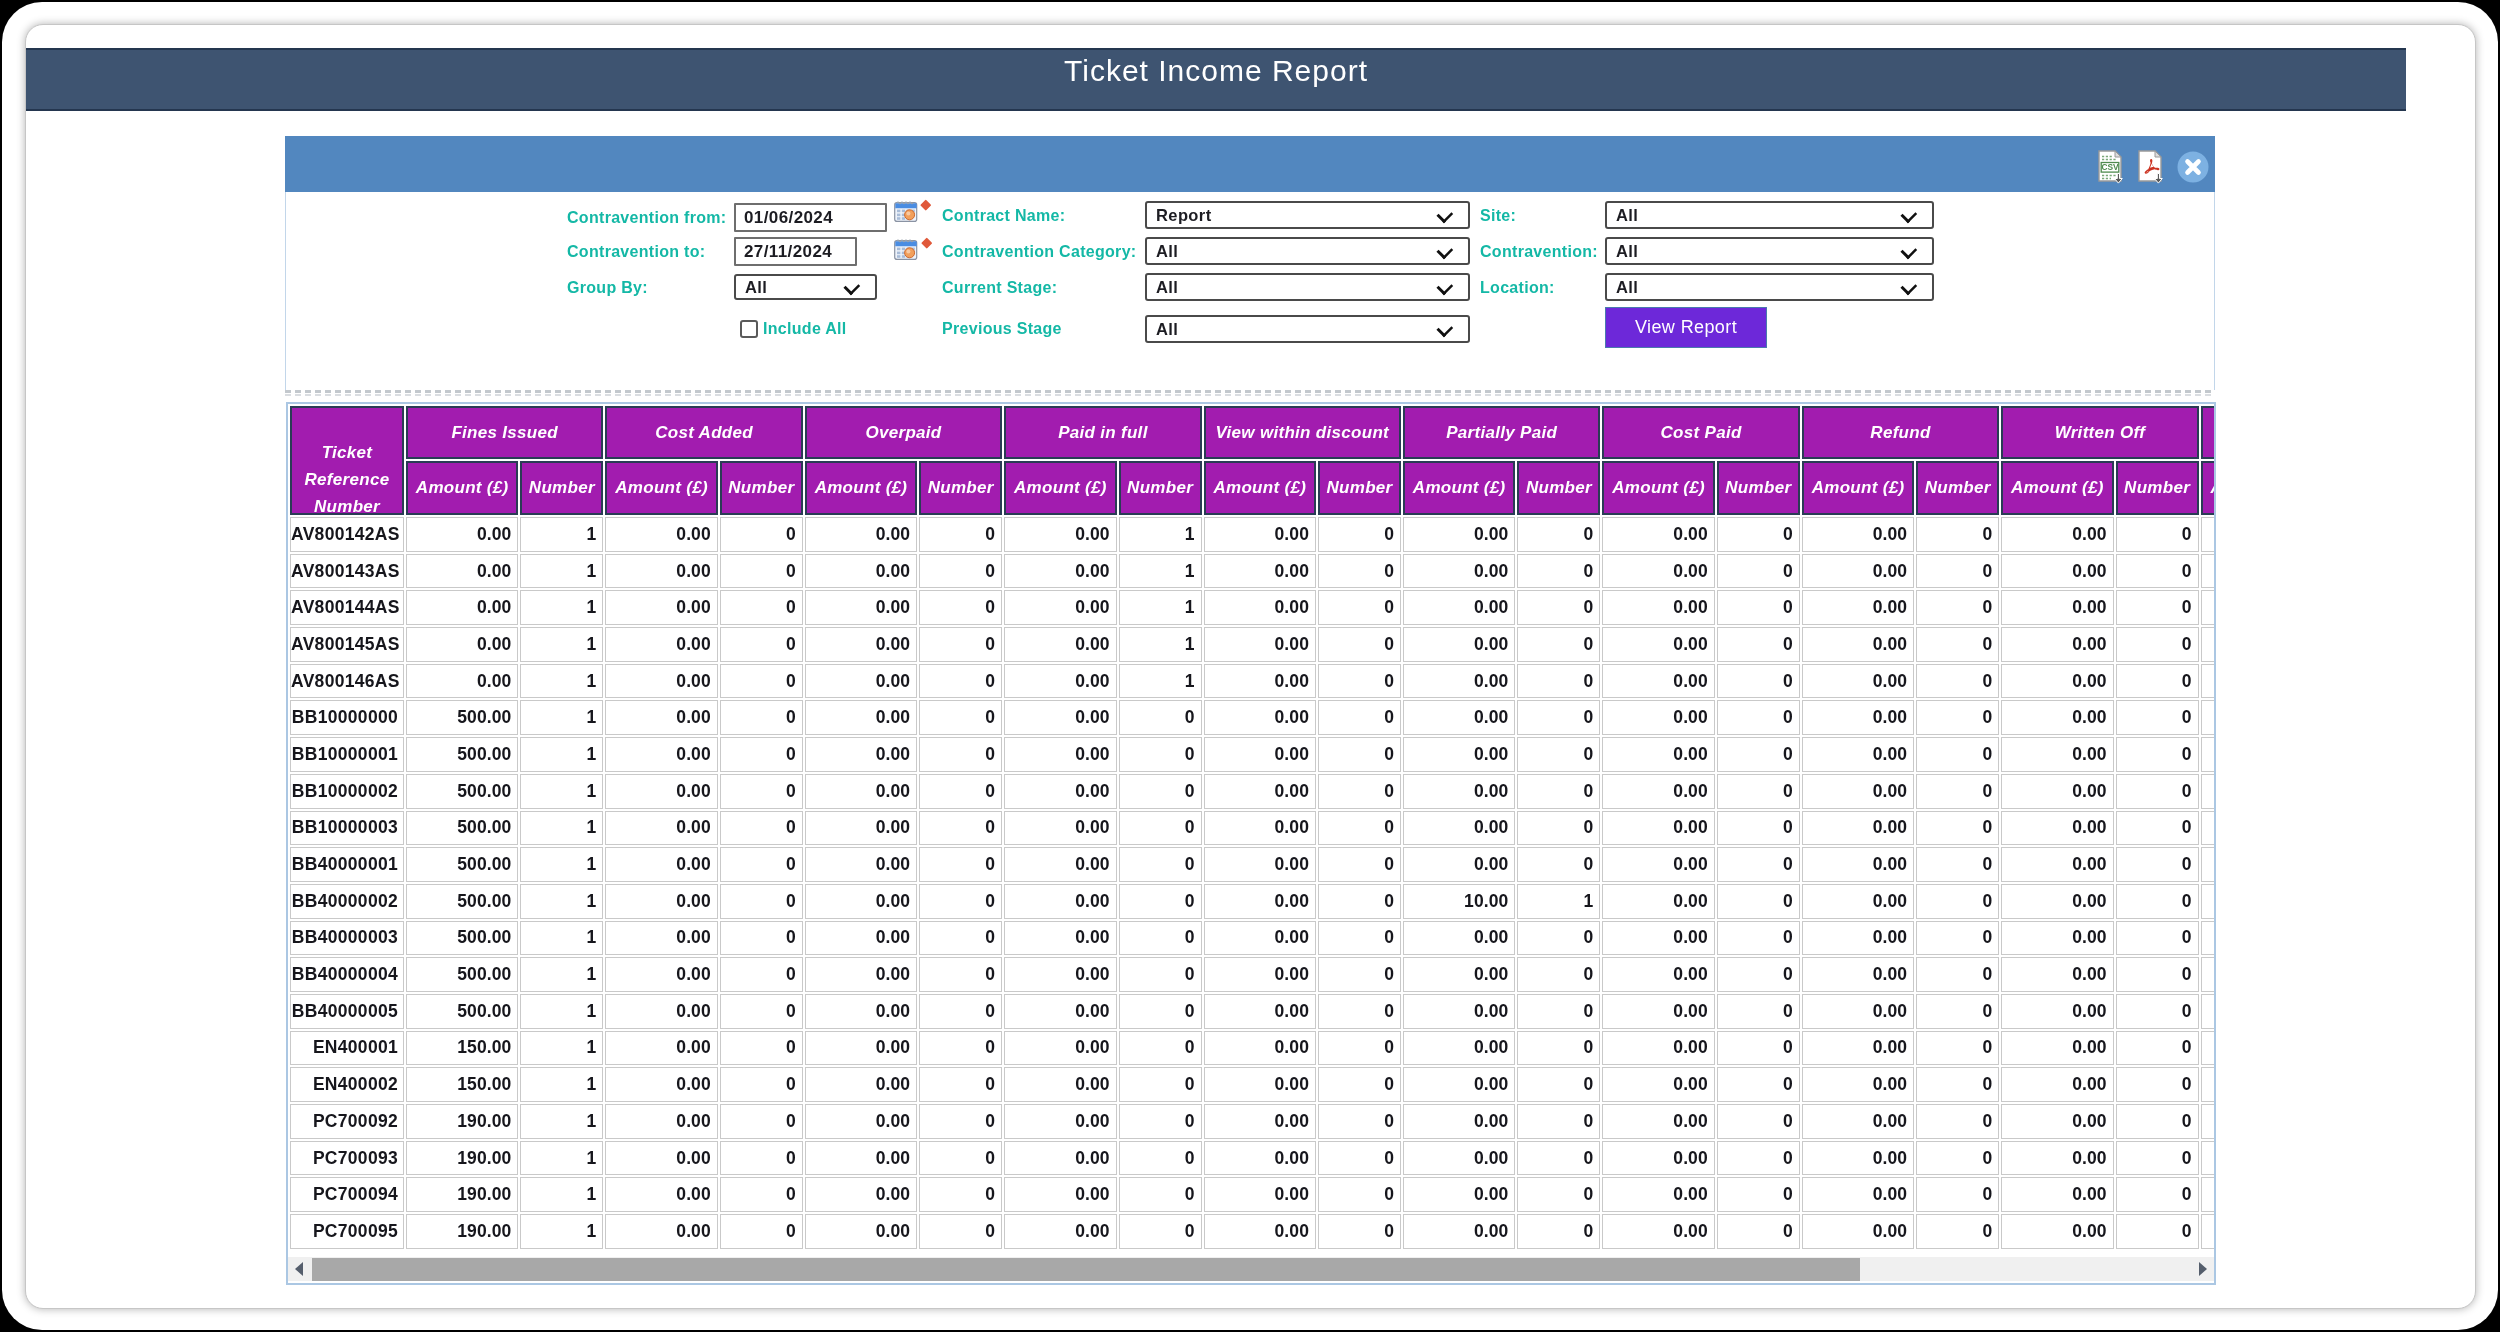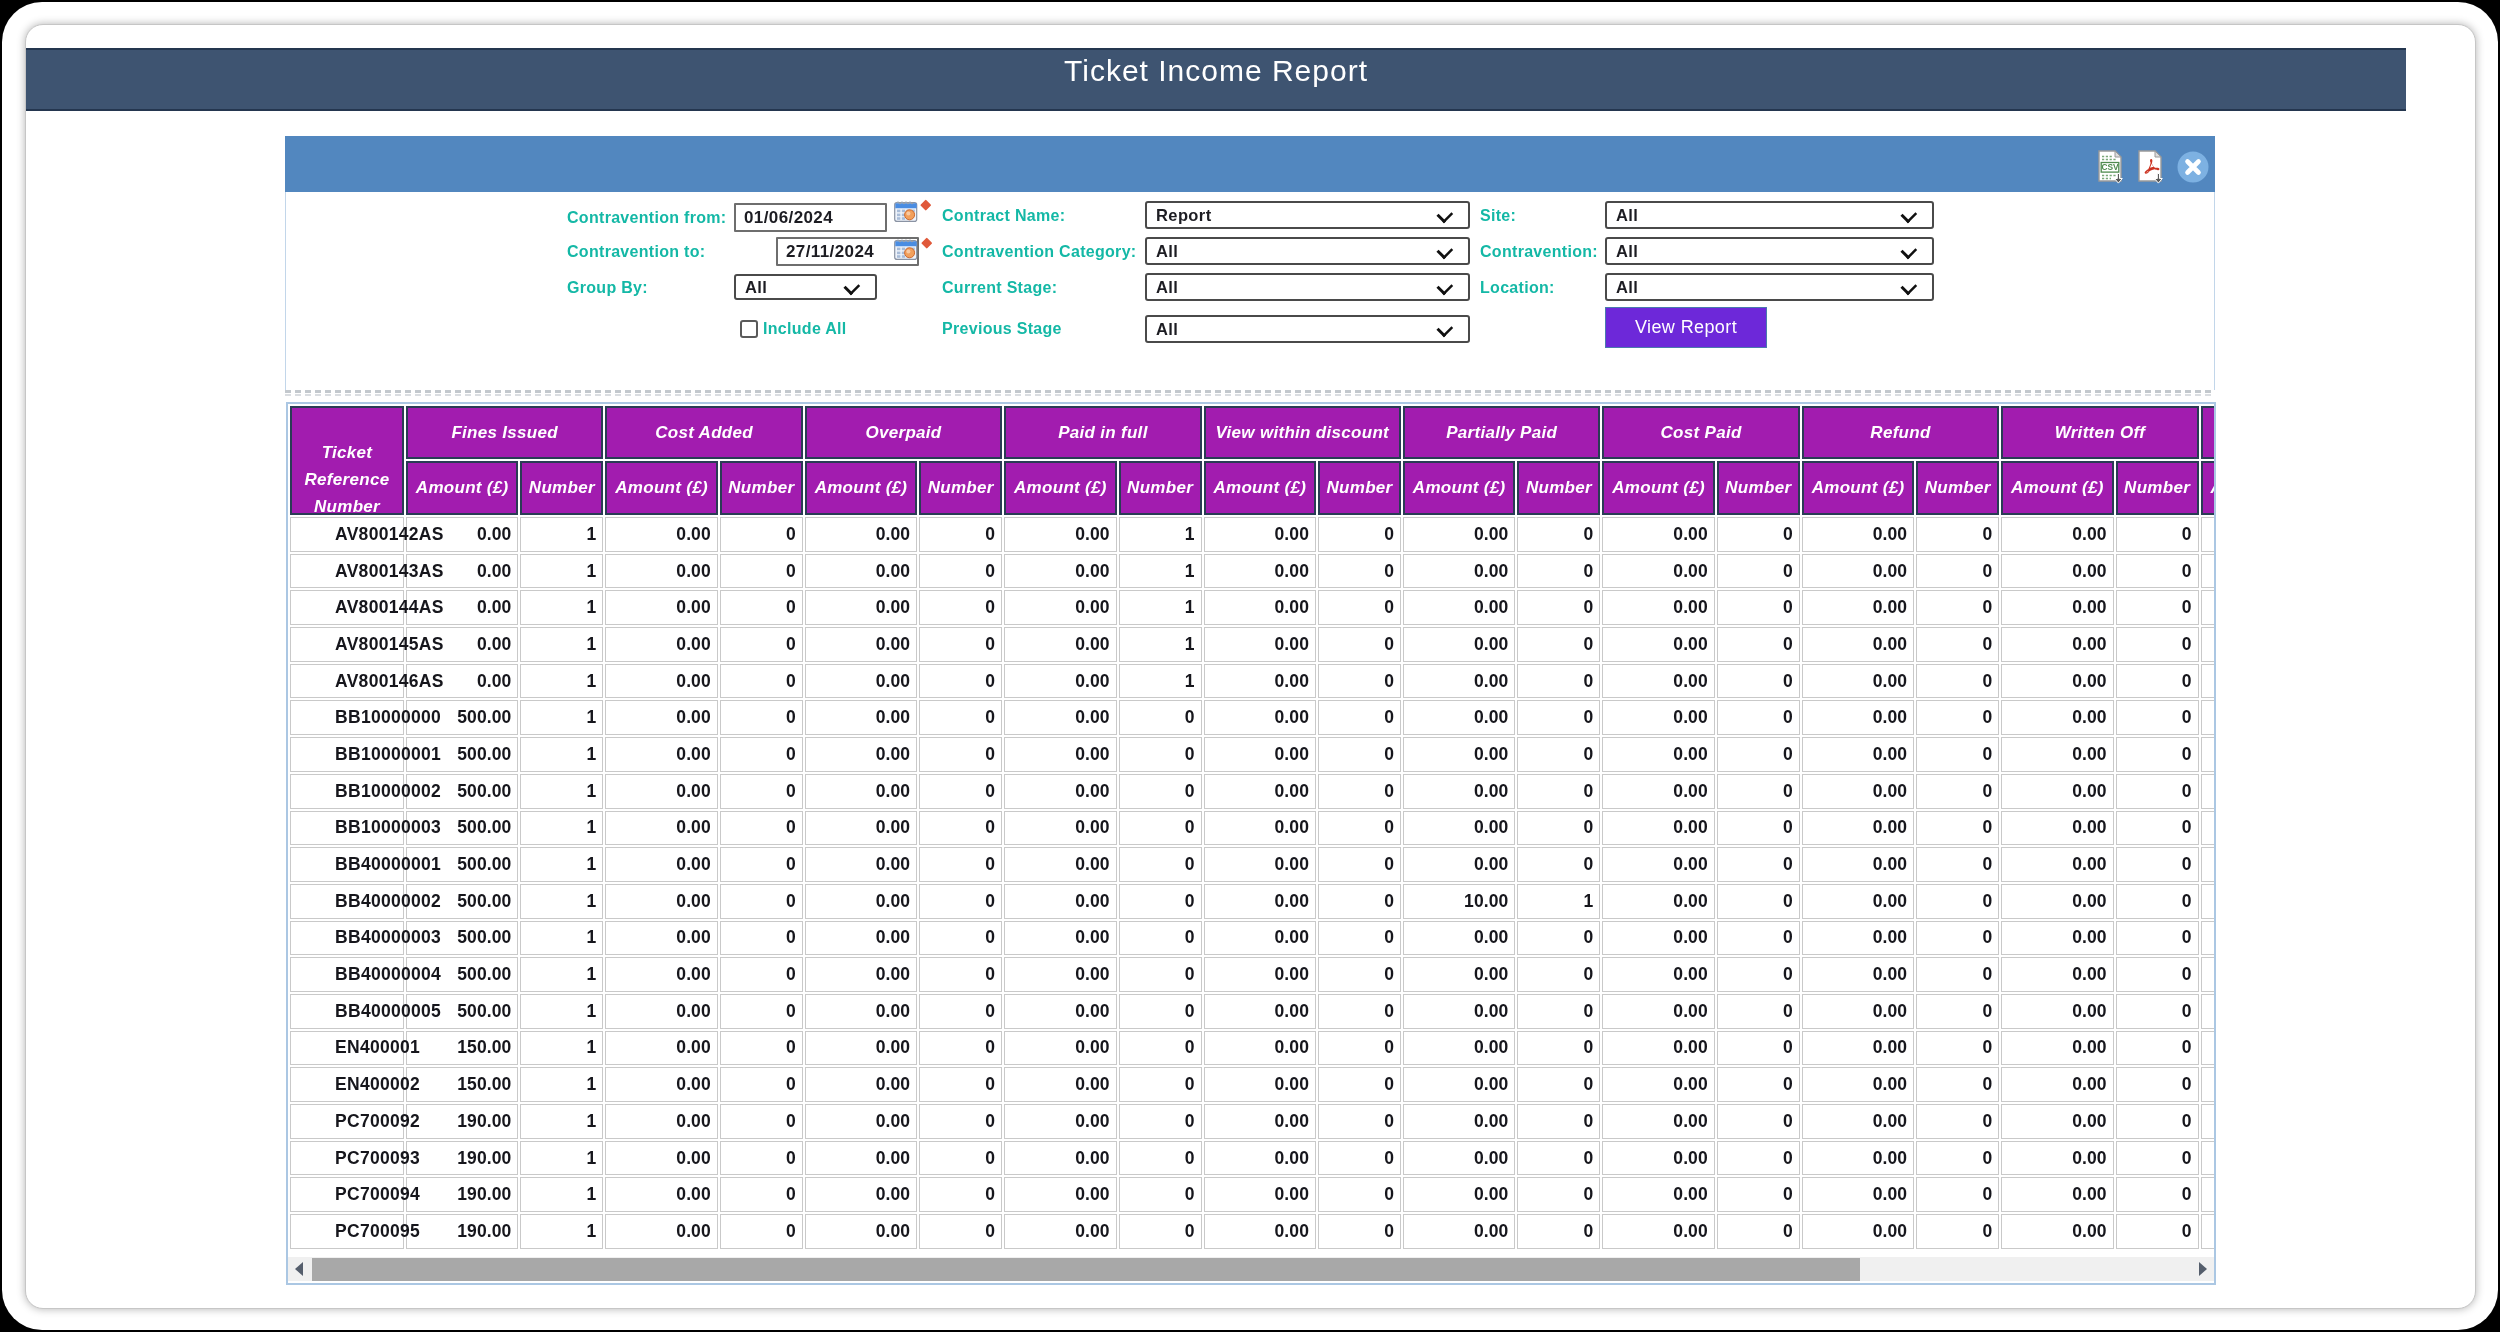--- a/index.html
+++ b/index.html
@@ -24,21 +24,21 @@
 .tcont { position:absolute; left:286px; top:402px; width:1930px; height:883px; border:2px solid #abc7e3; background:#fff; overflow:hidden; }
 table { border-collapse:separate; border-spacing:2px; table-layout:fixed; width:2110px; }
 th { background:#a21caf; color:#fff; font-weight:bold; letter-spacing:0.3px; border:2px solid #2a3c55;font-style:italic; }
 tr.g th { height:53px; font-size:17px; }
 tr.s th { height:54px; font-size:17px; }
 th.refcell { width:114px; font-size:17px; line-height:27px; vertical-align:bottom; }
 .reftxt { margin-bottom:-7px; }
 th.amt { width:112.4px; }
 th.num { width:83px; }
 td { background:#fff; border:1px solid #c9c9c9; height:34.7px; font-size:17.5px; font-weight:bold; color:#16161c; text-align:right; padding-right:6px; letter-spacing:0.1px; }
-td.ref { padding-right:5px; letter-spacing:0.3px;padding-left:44px; }
+td.ref { padding-right:5px; letter-spacing:0.3px; }
 .sbar { position:absolute; left:288px; top:1257px; width:1926px; height:24px; background:#f0f0f0; }
 .sbtn { position:absolute; top:0; width:23px; height:24px; background:#f0f0f0; }
 .tri-l { position:absolute; left:7px; top:5px; width:0; height:0; border-top:7px solid transparent; border-bottom:7px solid transparent; border-right:8px solid #555e6c; }
 .tri-r { position:absolute; left:8px; top:5px; width:0; height:0; border-top:7px solid transparent; border-bottom:7px solid transparent; border-left:8px solid #555e6c; }
 .thumb { position:absolute; left:24px; top:1px; width:1548px; height:23px; background:#a8a8a8; }
 .ast { position:absolute; width:7.5px; height:7.5px; background:#e0593a; transform:rotate(45deg); border-radius:1px; }
 </style>
 </head>
 <body>
 <div class="outer"></div>
@@ -69,21 +69,21 @@
 <path d="M10.5 10.5 L21.5 21.5 M21.5 10.5 L10.5 21.5" stroke="#fff" stroke-width="4.6" stroke-linecap="round"></path>
 </svg></div>
 <div class="fbody"></div>
 <div class="dash"></div>
 <div class="dash2"></div>
 
 <div class="lbl" style="left:567px;top:203px;font-size:16px">Contravention from:</div>
 <div class="lbl" style="left:567px;top:237px;font-size:16px">Contravention to:</div>
 <div class="lbl" style="left:567px;top:273px;font-size:16px">Group By:</div>
 <div class="inp" style="left:734px;top:203px;width:153px;height:29px">01/06/2024</div>
-<div class="inp" style="left:776px;top:237px;width:143px;height:29px">27/11/2024</div>
+<div class="inp" style="left:734px;top:237px;width:123px;height:29px">27/11/2024</div>
 <div class="icon" style="left:894px;top:200px"><svg width="24" height="22" viewBox="0 0 24 22">
 <rect x="0.7" y="2.6" width="22" height="18.8" rx="2.2" fill="#eef3fb" stroke="#8a93a3" stroke-width="1.2"></rect>
 <path d="M1.3 4.4 q0 -1.2 1.2 -1.2 h19 q1.2 0 1.2 1.2 v3.8 h-21.4 z" fill="#4a8de2"></path>
 <path d="M3 2.9 q1 -1.6 2 0 q1 1.6 2 0 q1 -1.6 2 0 q1 1.6 2 0 q1 -1.6 2 0 q1 1.6 2 0 q1 -1.6 2 0 q1 1.6 2 0" fill="none" stroke="#9aa2ad" stroke-width="1.1"></path>
 <g fill="#a8bcd8">
 <rect x="3" y="9.6" width="3.4" height="2.6"></rect>
         <rect x="7.8" y="9.6" width="3.4" height="2.6"></rect>
         <rect x="12.6" y="9.6" width="3.4" height="2.6"></rect>
         <rect x="17.4" y="9.6" width="3.4" height="2.6"></rect>
 <rect x="3" y="13.6" width="3.4" height="2.6"></rect>

